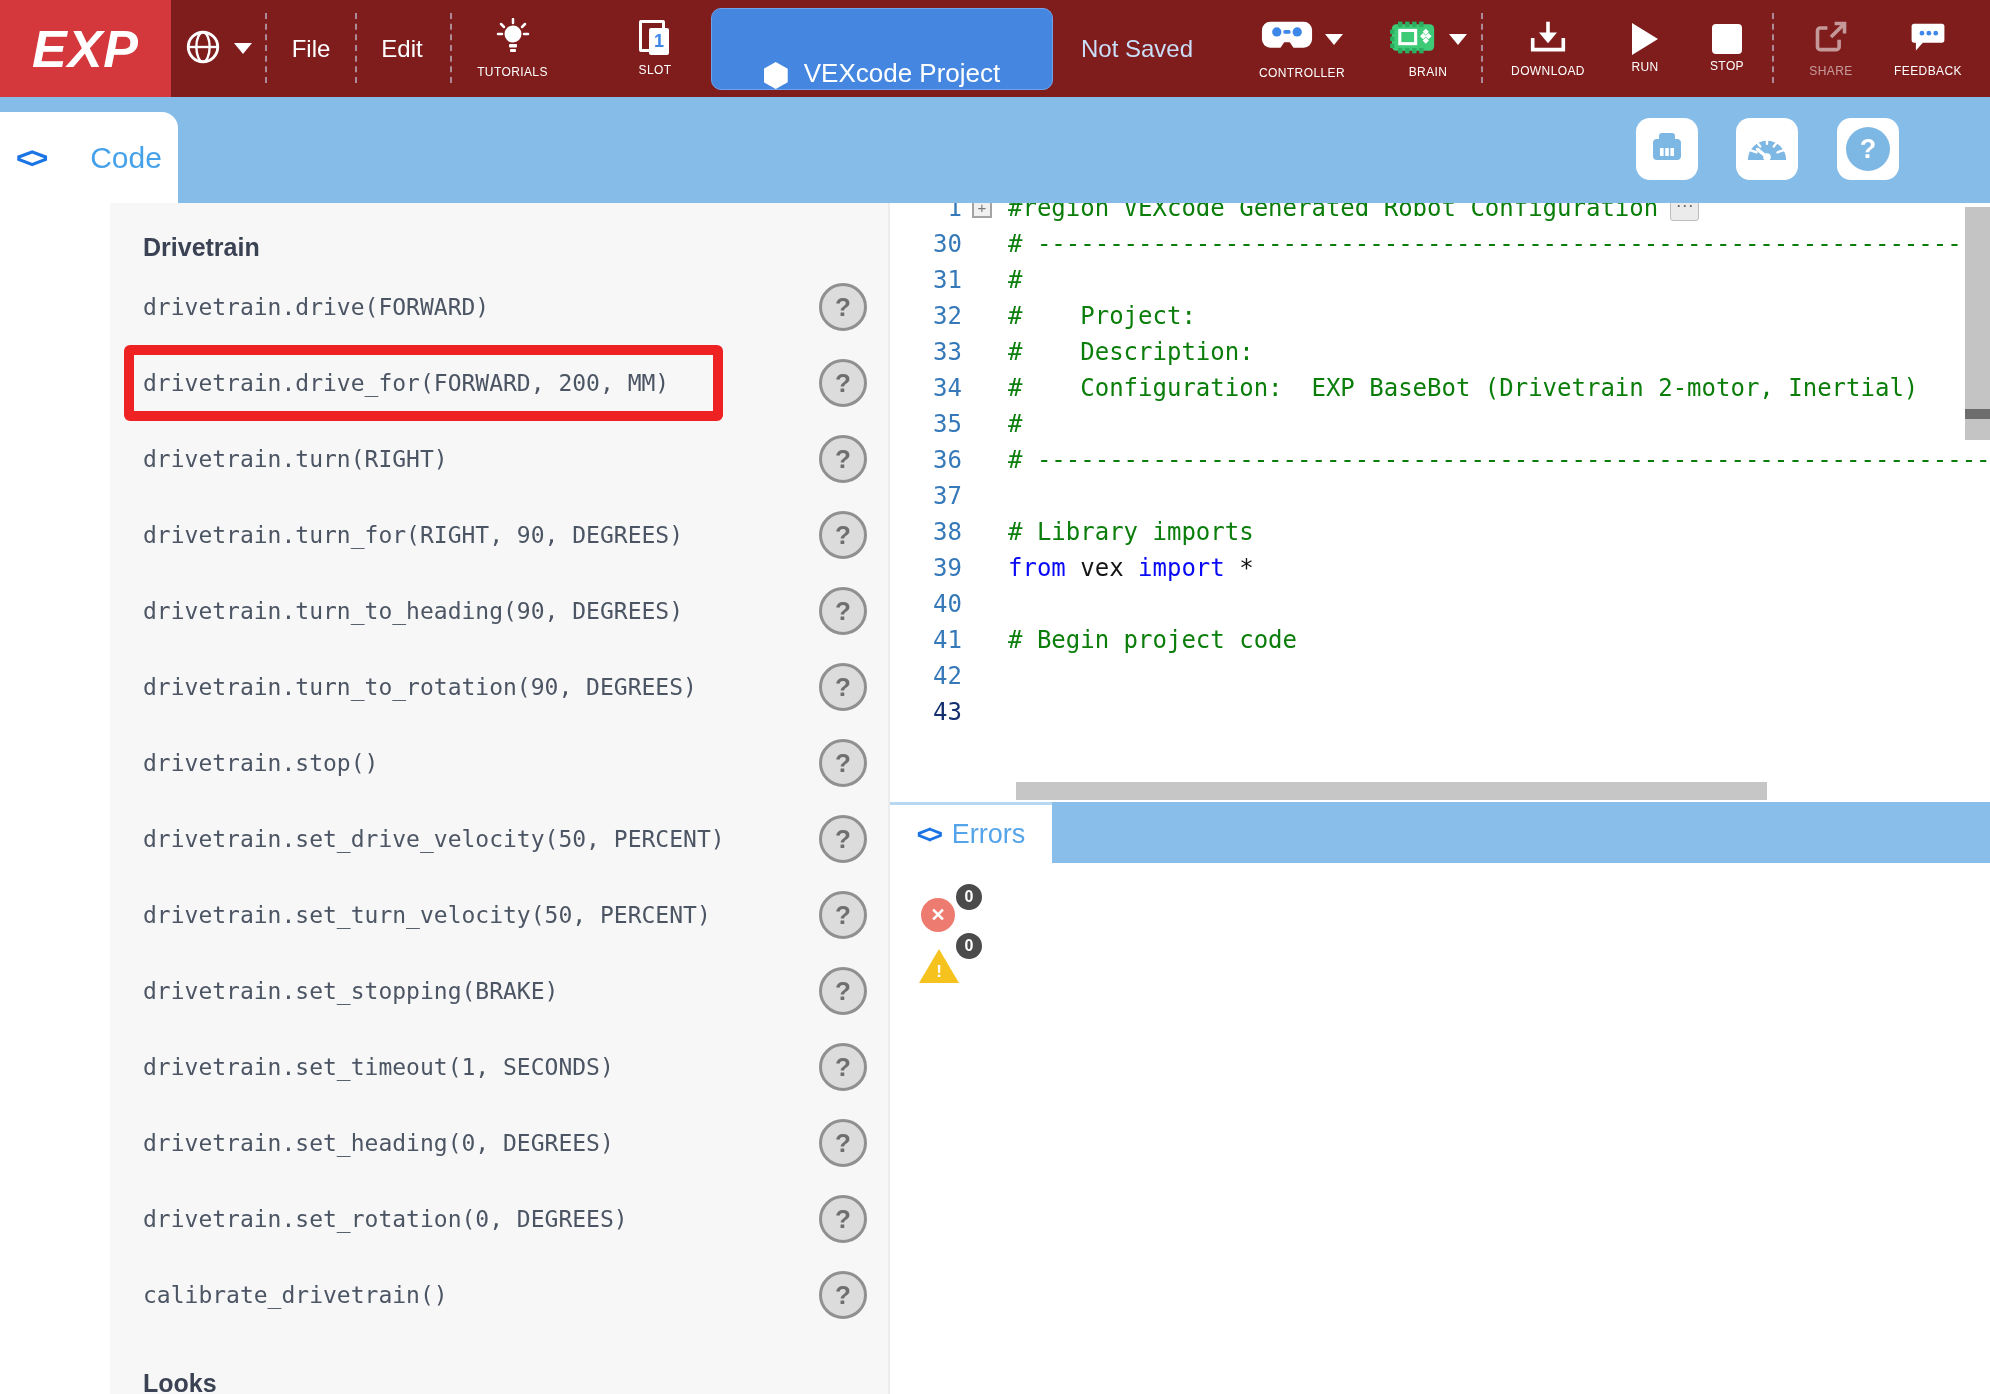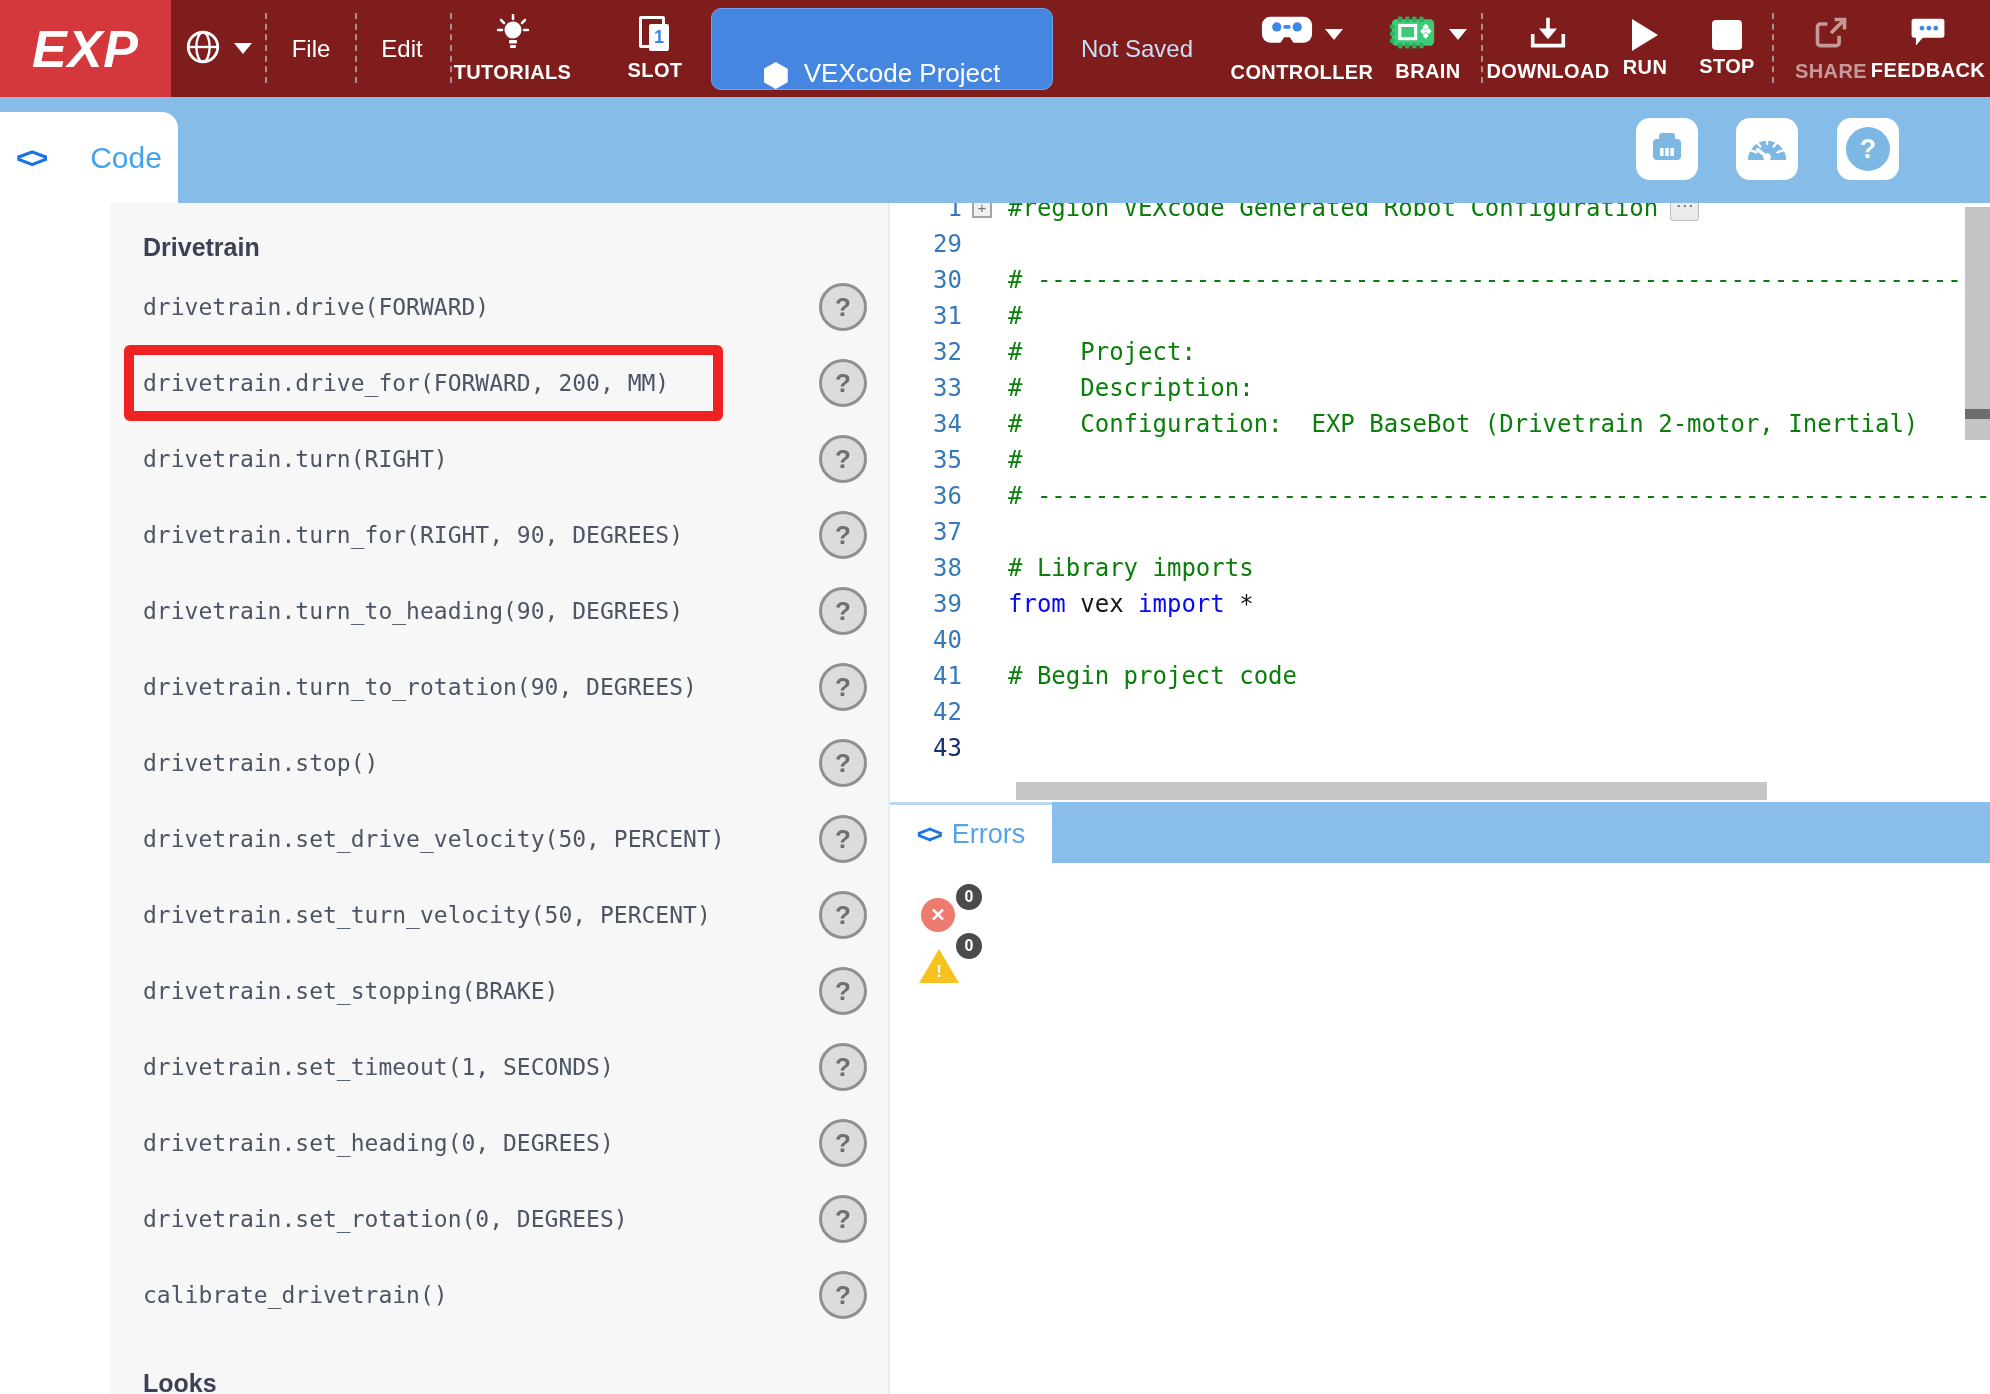--- a/index.html
+++ b/index.html
@@ -6,21 +6,21 @@
   body{width:1990px;height:1394px;position:relative;overflow:hidden;background:#fff;
        font-family:"Liberation Sans",sans-serif;}
   
   .topbar{position:absolute;left:0;top:0;width:1990px;height:97px;background:#7f1d1d;z-index:30;}
   .logo{position:absolute;left:0;top:0;width:171px;height:97px;background:#d5383c;color:#fff;
         display:flex;align-items:center;justify-content:center;font-size:52px;font-weight:bold;
         font-style:italic;letter-spacing:1px;transform:skew(0deg);}
   .tb{position:absolute;top:0;height:97px;display:flex;flex-direction:column;align-items:center;
       justify-content:center;color:#fff;cursor:pointer;}
   .tb-row{display:flex;align-items:center;gap:12px;}
-  .tb-label{font-size:20px;font-weight:bold;letter-spacing:.4px;margin-top:5px;}
+  .tb-label{font-size:12px;font-weight:normal;letter-spacing:.4px;margin-top:5px;}
   .tb-menu{font-size:24px;}
   .tb-sep{position:absolute;top:13px;height:70px;width:0;border-left:2px dashed rgba(210,230,250,.55);}
   .caret{width:0;height:0;border-left:9px solid transparent;border-right:9px solid transparent;
          border-top:11px solid #fff;}
   .project-btn{position:absolute;left:711px;top:8px;width:340px;height:80px;background:#4587e0;
         border:1px solid #6fa3ec;border-radius:10px;display:flex;align-items:flex-end;justify-content:center;
         gap:16px;color:#fff;font-size:26px;cursor:pointer;}
   .hexagon{width:24px;height:27px;background:#fff;
         clip-path:polygon(50% 0,100% 25%,100% 75%,50% 100%,0 75%,0 25%);}
   .not-saved{position:absolute;left:1062px;top:0;width:150px;height:97px;display:flex;align-items:center;
@@ -419,24 +419,20 @@
 </div>
 
 <div class="editor">
   <div class="code-line">
     <span class="ln">1</span>
     <span class="gutter"><span class="fold">+</span></span>
     <span class="code c-comment">#region VEXcode Generated Robot Configuration</span>
     <span class="ellipsis-chip">…</span>
   </div>
   <div class="code-line">
-    <span class="ln">29</span><span class="gutter"></span>
-    <span class="code c-comment"></span>
-  </div>
-  <div class="code-line">
     <span class="ln">30</span><span class="gutter"></span>
     <span class="code c-comment"># ------------------------------------------------------------------------------------------------</span>
   </div>
   <div class="code-line">
     <span class="ln">31</span><span class="gutter"></span>
     <span class="code c-comment">#</span>
   </div>
   <div class="code-line">
     <span class="ln">32</span><span class="gutter"></span>
     <span class="code c-comment">#    Project:</span>

